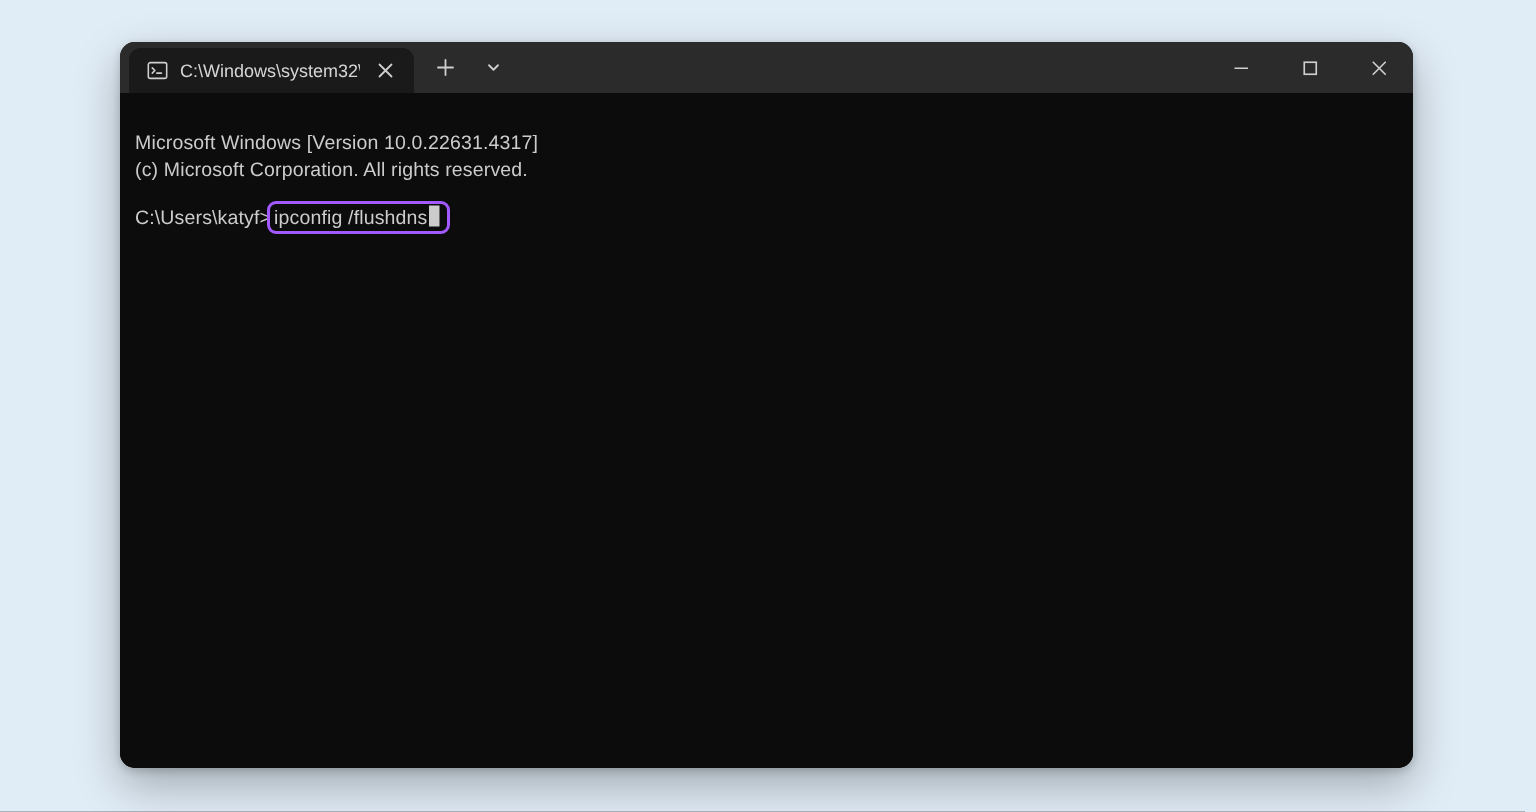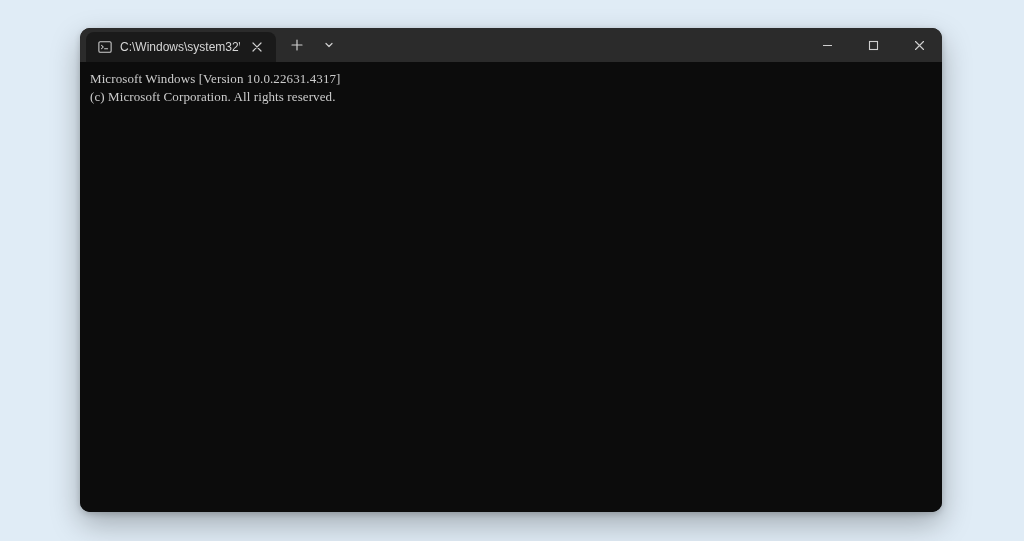--- a/index.html
+++ b/index.html
@@ -97,24 +97,24 @@
     display: inline-flex;
     align-items: center;
     justify-content: center;
     color: #cfcfcf;
   }
 
   .terminal {
     flex: 1;
     background: #0c0c0c;
     color: #cccccc;
-    font-family: Liberation Serif, serif;
+    font-family: Liberation Sans, sans-serif;
     font-size: 13px;
     line-height: 18px;
-    padding: 8px 10px 10px 10px;
+    padding: 24px 10px 10px 10px;
     white-space: pre;
     letter-spacing: 0.1px;
   }
   .prompt-line {
     margin-top: 14px;
   }
   .highlight {
     border: 2px solid #a259ff;
     border-radius: 6px;
     padding: 1px 5px 2px 3px;
@@ -176,14 +176,14 @@
       <span class="win-btn close">
         <svg width="11" height="11" viewBox="0 0 11 11">
             <path d="M1.5 1.5 L9.5 9.5 M9.5 1.5 L1.5 9.5" stroke="#cfcfcf" stroke-width="1.1" stroke-linecap="round"></path>
           </svg>
       </span>
     </div>
   </div>
 
   <div class="terminal"><span>Microsoft Windows [Version 10.0.22631.4317]</span>
 <span>(c) Microsoft Corporation. All rights reserved.</span>
-</div>
+<div class="prompt-line"><span>C:\Users\katyf&gt;</span><span class="highlight"><span>ipconfig /flushdns</span><span class="cursor"></span></span></div></div>
 </div>
 
 </body></html>

